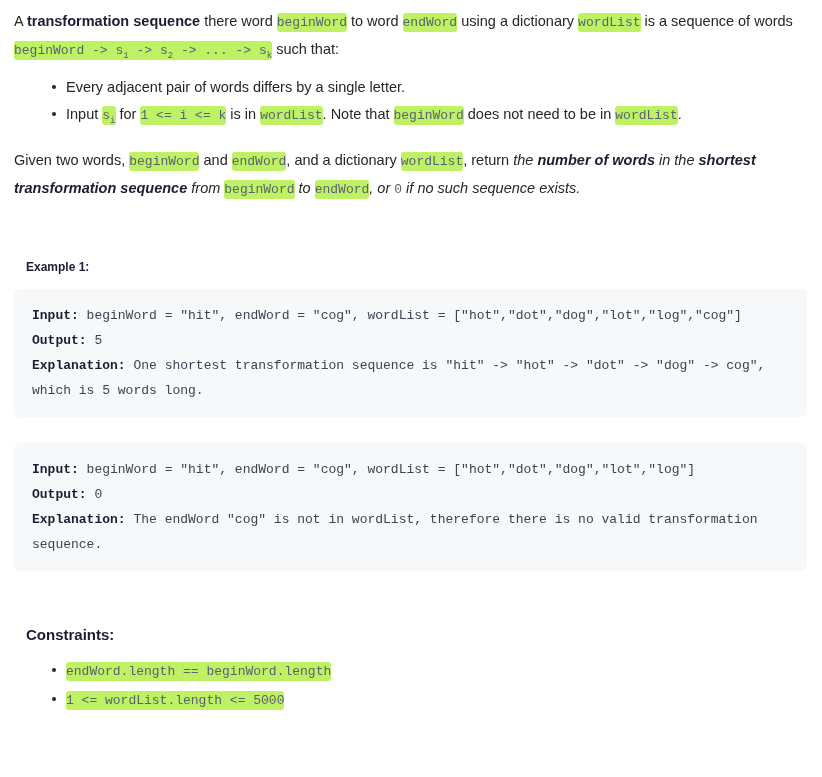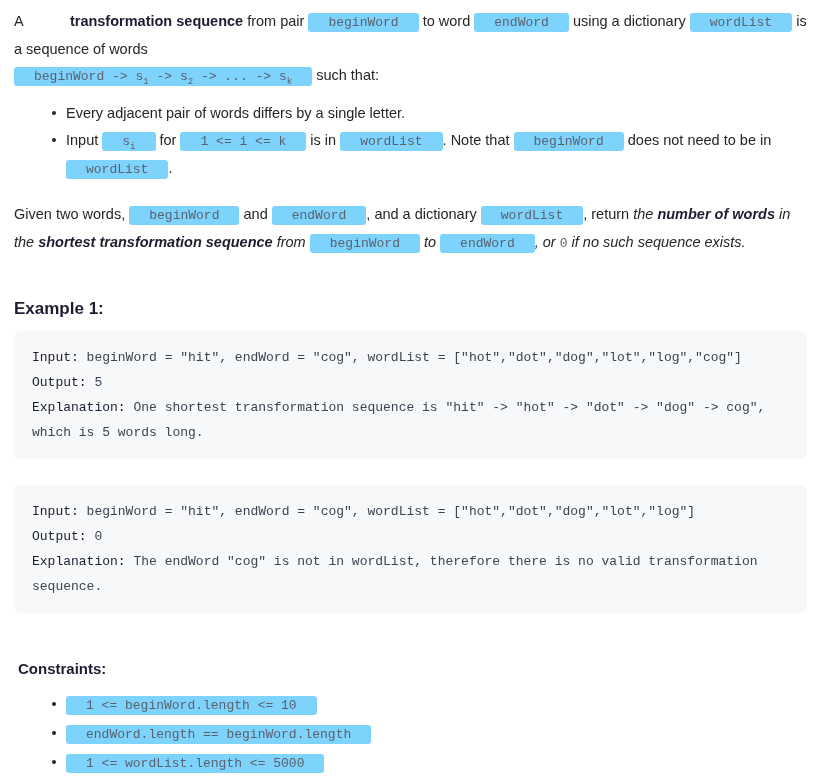--- a/index.html
+++ b/index.html
@@ -24,31 +24,31 @@
     margin: 0 0 0 0;
     line-height: 26px;
     color: #262626;
   }
   p.para.second {
     margin-top: 18px;
   }
   code.ic {
     font-family: "Liberation Mono", monospace;
     font-size: 13px;
-    background: #7dd3fc;
+    background: #bef264;
     color: #5a6270;
-    padding: 2px 20px;
+    padding: 2px 0;
     border-radius: 3px;
     white-space: nowrap;
   }
   code.ic.plain {
     background: transparent;
     padding: 0;
   }
-  .b { font-weight: bold; color: #1d1d32; margin-left: 43px; }
+  .b { font-weight: bold; color: #1d1d32; }
   .i { font-style: italic; }
   .bi { font-style: italic; font-weight: bold; color: #1d1d32; }
   ul.bullets {
     margin: 10px 0 0 0;
     padding-left: 52px;
     list-style: none;
   }
   ul.bullets > li {
     position: relative;
     line-height: 26px;
@@ -58,49 +58,49 @@
     content: "";
     position: absolute;
     left: -14px;
     top: 11px;
     width: 4px;
     height: 4px;
     border-radius: 50%;
     background: #262626;
   }
   h3.exh {
-    font-size: 17px;
+    font-size: 12px;
     font-weight: bold;
     color: #1d1d32;
-    margin: 0;
+    margin: 12px;
     padding: 0;
     line-height: 20px;
   }
   .spacer-lg { height: 42px; }
   .spacer-sm { height: 14px; }
   pre.codeblock {
     background: #f7f8fa;
     border-radius: 6px;
     margin: 12px 0 0 0;
     padding: 14px 18px;
     font-family: "Liberation Mono", monospace;
     font-size: 13px;
     line-height: 25px;
     color: #3c4450;
     white-space: pre-wrap;
     word-break: break-word;
     width: 793px;
     box-sizing: border-box;
   }
-  pre.codeblock .lbl { font-weight: normal; color: #1d1d32; }
+  pre.codeblock .lbl { font-weight: bold; color: #1d1d32; }
   h3.constraints {
     font-size: 15px;
     font-weight: bold;
     color: #1d1d32;
-    margin: 4px;
+    margin: 12px;
     line-height: 20px;
   }
   ul.constraint-list {
     margin: 12px 0 0 0;
     padding-left: 52px;
     list-style: none;
   }
   ul.constraint-list > li {
     position: relative;
     line-height: 26px;
@@ -120,21 +120,21 @@
     font-size: 9px;
     vertical-align: sub;
     line-height: 0;
   }
 </style>
 </head>
 <body>
 
 <div class="page">
 
-  <p class="para"><span>A </span><span class="b">transformation sequence</span><span> from pair </span><code class="ic">beginWord</code><span> to word </span><code class="ic">endWord</code><span> using a dictionary </span><code class="ic">wordList</code><span> is a sequence of words</span></p>
+  <p class="para"><span>A </span><span class="b">transformation sequence</span><span> there word </span><code class="ic">beginWord</code><span> to word </span><code class="ic">endWord</code><span> using a dictionary </span><code class="ic">wordList</code><span> is a sequence of words</span></p>
 
   <p class="para"><code class="ic"><span>beginWord</span><span> -&gt; </span><span>s</span><sub>1</sub><span> -&gt; </span><span>s</span><sub>2</sub><span> -&gt; </span><span>...</span><span> -&gt; </span><span>s</span><sub>k</sub></code><span> such that:</span></p>
 
   <ul class="bullets">
     <li><span>Every adjacent pair of words differs by a single letter.</span></li>
     <li><span>Input </span><code class="ic"><span>s</span><sub>i</sub></code><span> for </span><code class="ic">1 &lt;= i &lt;= k</code><span> is in </span><code class="ic">wordList</code><span>. Note that </span><code class="ic">beginWord</code><span> does not need to be in </span><code class="ic">wordList</code><span>.</span></li>
   </ul>
 
   <p class="para second"><span>Given two words, </span><code class="ic">beginWord</code><span> and </span><code class="ic">endWord</code><span>, and a dictionary </span><code class="ic">wordList</code><span>, return </span><span class="i">the </span><span class="bi">number of words</span><span class="i"> in the </span><span class="bi">shortest transformation sequence</span><span class="i"> from </span><code class="ic">beginWord</code><span class="i"> to </span><code class="ic">endWord</code><span class="i">, or </span><code class="ic plain">0</code><span class="i"> if no such sequence exists.</span></p>
 
@@ -151,19 +151,18 @@
 
   <pre class="codeblock"><span class="lbl">Input:</span><span> beginWord = "hit", endWord = "cog", wordList = ["hot","dot","dog","lot","log"]</span>
 <span class="lbl">Output:</span><span> 0</span>
 <span class="lbl">Explanation:</span><span> The endWord "cog" is not in wordList, therefore there is no valid transformation sequence.</span></pre>
 
   <div class="spacer-lg"></div>
 
   <h3 class="constraints">Constraints:</h3>
 
   <ul class="constraint-list">
-    <li><code class="ic">1 &lt;= beginWord.length &lt;= 10</code></li>
     <li><code class="ic">endWord.length == beginWord.length</code></li>
     <li><code class="ic">1 &lt;= wordList.length &lt;= 5000</code></li>
 
   </ul>
 
 </div>
 
 </body></html>

